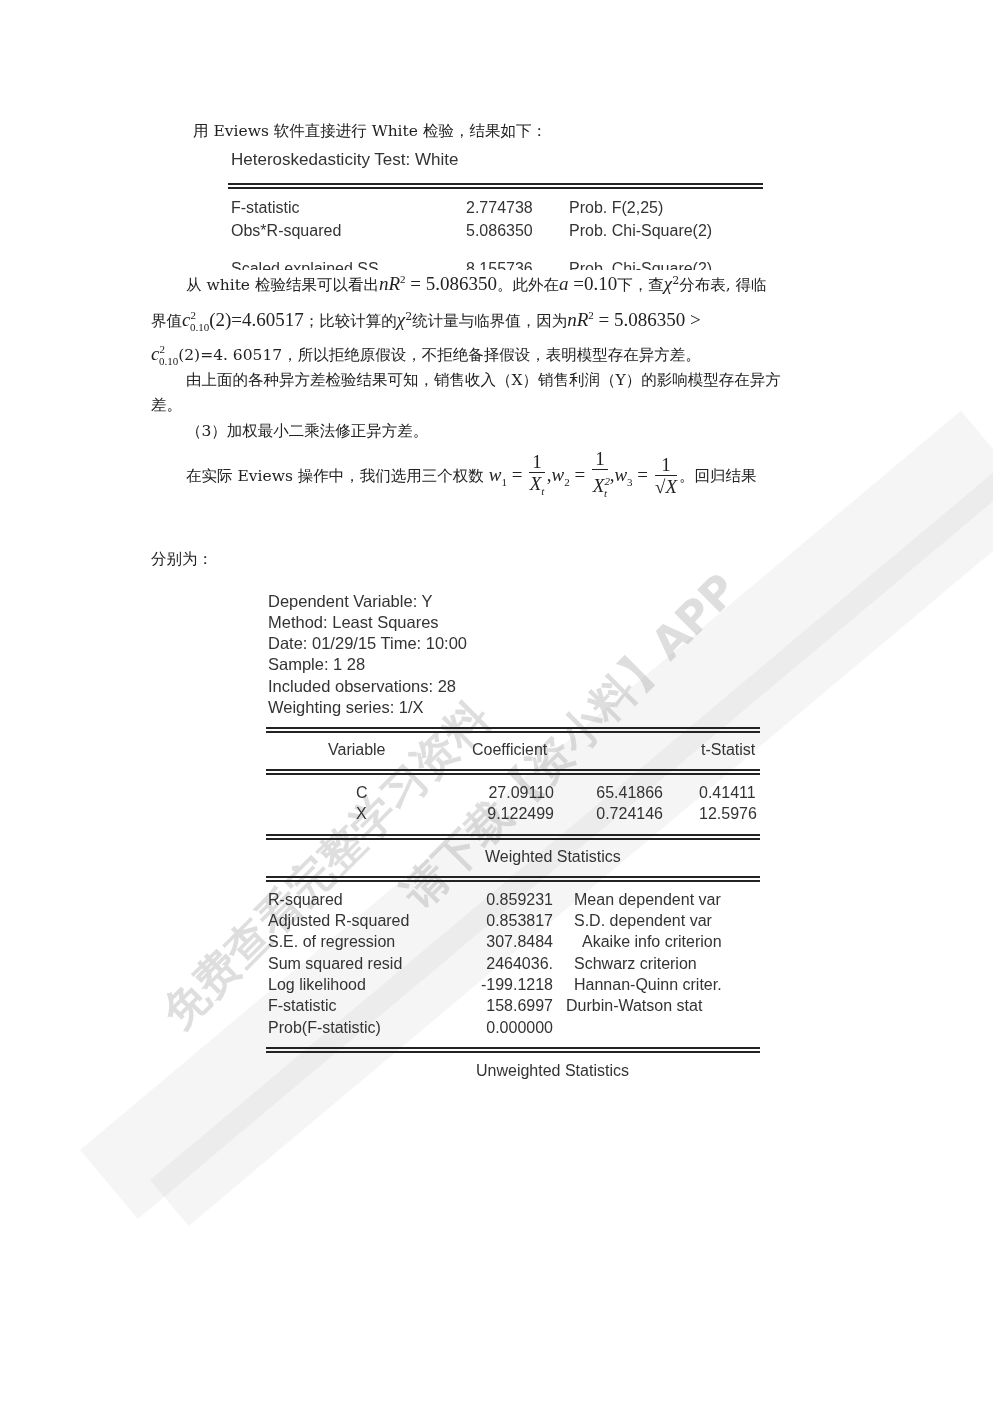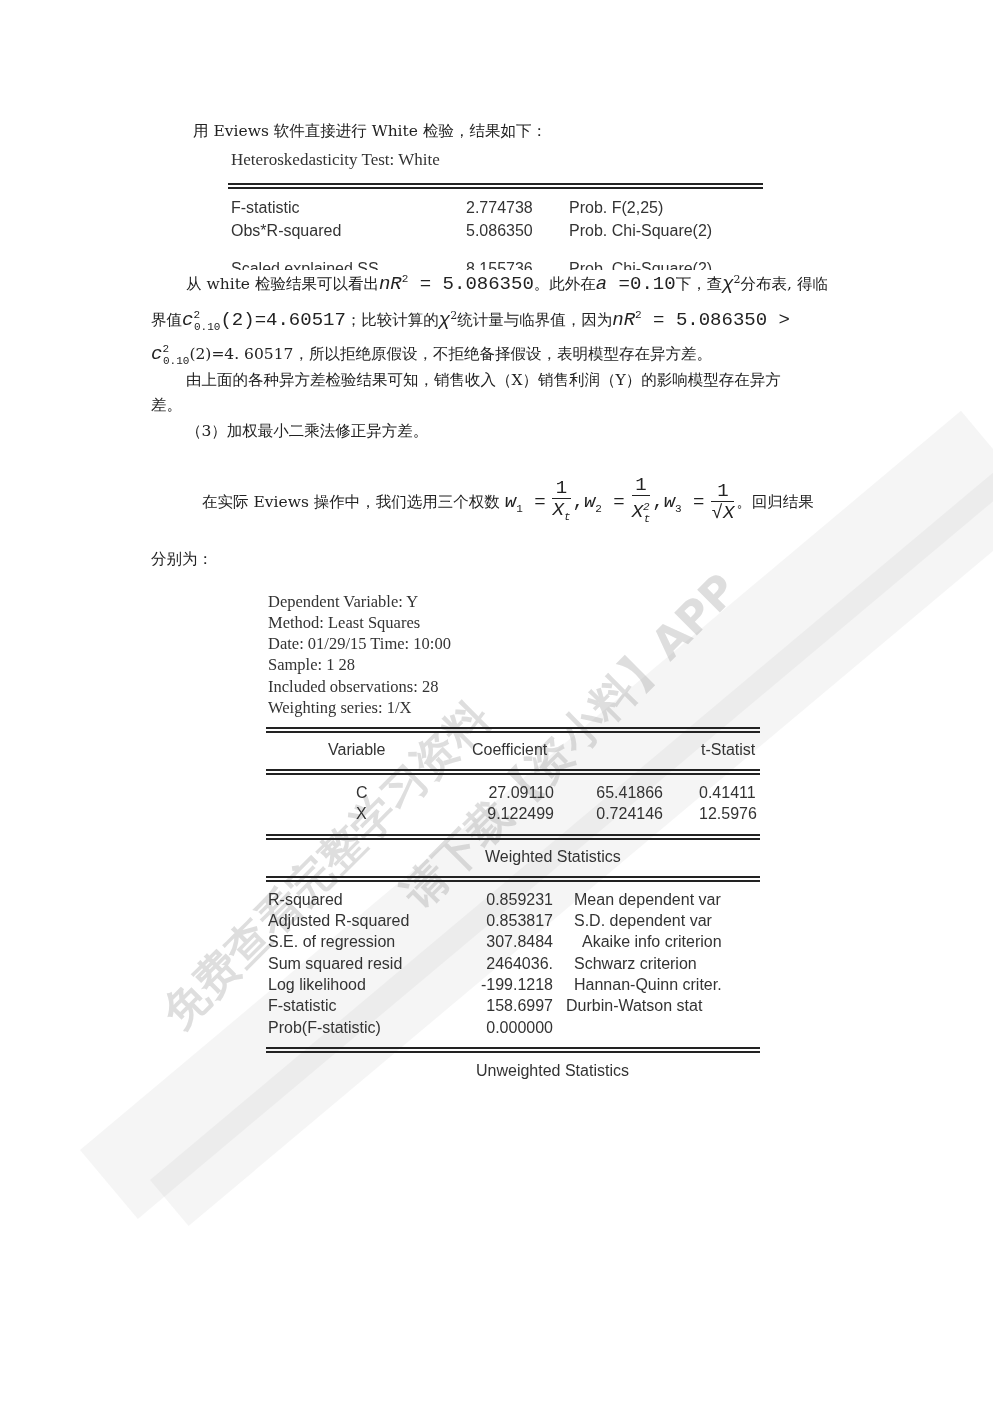--- a/index.html
+++ b/index.html
@@ -1,21 +1,21 @@
 <!DOCTYPE html>
 <html><head>
 <meta charset="utf-8">
 <style>
   html, body { margin:0; padding:0; }
   body { width:993px; height:1404px; background:#ffffff; position:relative; overflow:hidden;
          font-family:"DejaVu Serif","Liberation Serif",serif; color:#222; }
   .p { position:absolute; font-size:15.5px; line-height:22px; white-space:nowrap; }
-  .math { font-family:Liberation Mono, monospace; font-size:19px; }
+  .math { font-family:Liberation Serif, serif; font-size:19px; }
   .mi { font-style:italic; }
-  .ev { position:absolute; font-family:Liberation Serif, serif; font-size:16.5px; color:#333; white-space:nowrap; }
+  .ev { position:absolute; font-family:Liberation Sans, sans-serif; font-size:16.5px; color:#333; white-space:nowrap; }
   .dbl { position:absolute; border-top:2px solid #222; border-bottom:2px solid #222; height:2px; }
   .row { position:absolute; font-family:"Liberation Sans",sans-serif; font-size:16px; color:#333; white-space:nowrap; }
   .frac { display:inline-block; vertical-align:middle; text-align:center; margin:0 2px; }
   .frac .num { display:block; border-bottom:1px solid #222; padding:0 3px; line-height:20px; }
   .frac .den { display:block; line-height:22px; font-style:italic; }
   sup.s, sub.s { font-size:11px; }
   .watermark { position:absolute; pointer-events:none; color:rgba(160,160,160,0.35); font-family:"DejaVu Sans",sans-serif; font-weight:bold; }
   .band { position:absolute; background:rgba(200,200,200,0.18); transform-origin:left top; }
 </style>
 </head>
@@ -53,21 +53,21 @@
   <span>界值</span><span class="math"><span class="mi">c</span><sup class="s">2</sup><sub class="s" style="margin-left:-6px;">0.10</sub><span>(2)=4.60517</span></span><span>；比较计算的</span><span class="math mi">χ</span><sup class="s">2</sup><span>统计量与临界值，因为</span><span class="math"><span class="mi">nR</span><sup class="s">2</sup><span> = 5.086350 &gt;</span></span>
 </div>
 <div class="p" style="left:151px;top:338px;">
   <span class="math"><span class="mi">c</span><sup class="s">2</sup><sub class="s" style="margin-left:-6px;">0.10</sub></span><span>(2)=4. 60517</span><span>，所以拒绝原假设，不拒绝备择假设，表明模型存在异方差。</span>
 </div>
 
 <div class="p" style="left:186px;top:369px;">由上面的各种异方差检验结果可知，销售收入（X）销售利润（Y）的影响模型存在异方</div>
 <div class="p" style="left:151px;top:394px;">差。</div>
 <div class="p" style="left:186px;top:420px;">（3）加权最小二乘法修正异方差。</div>
 
-<div class="p" style="left:186px;top:475px;line-height:50px;margin-left:16px;">
+<div class="p" style="left:186px;top:449px;line-height:50px;">
   <span>在实际 Eviews 操作中，我们选用三个权数</span>
   <span class="math"><span class="mi">w</span><sub class="s">1</sub> =</span>
   <span class="frac math"><span class="num">1</span><span class="den"><span>X</span><sub class="s">t</sub></span></span><span class="math">,<span class="mi">w</span><sub class="s">2</sub> =</span>
   <span class="frac math"><span class="num">1</span><span class="den"><span>X</span><sup class="s">2</sup><sub class="s" style="margin-left:-6px;">t</sub></span></span><span class="math">,<span class="mi">w</span><sub class="s">3</sub> =</span>
   <span class="frac math"><span class="num">1</span><span class="den">√<span style="border-top:1px solid #222;">X</span></span></span><span>。回归结果</span>
 </div>
 <div class="p" style="left:151px;top:548px;">分别为：</div>
 
 <div class="ev" style="left:268px;top:592px;">Dependent Variable: Y</div>
 <div class="ev" style="left:268px;top:613px;">Method: Least Squares</div>

